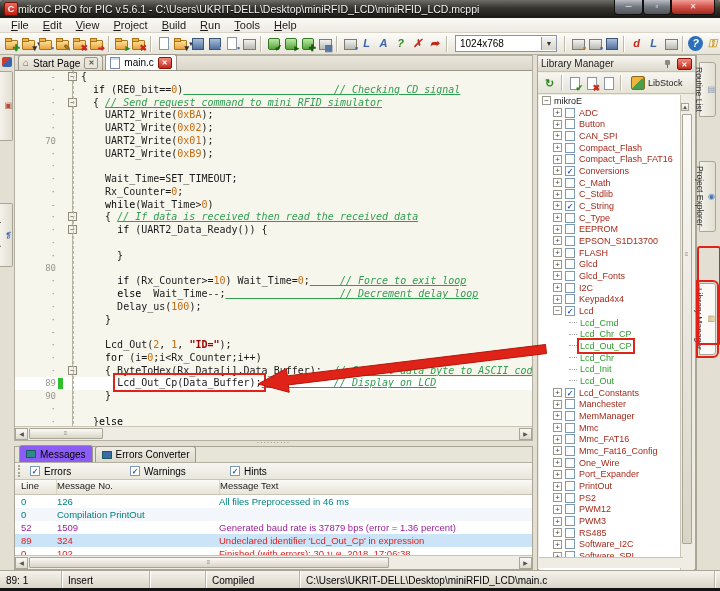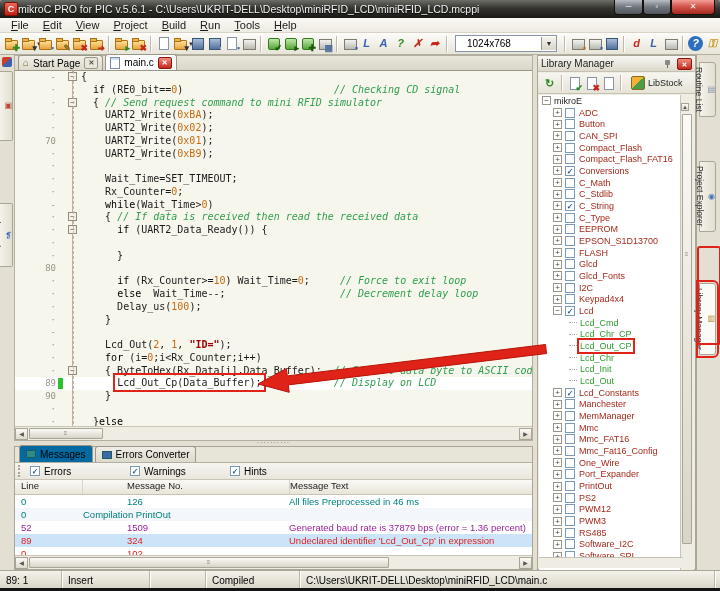--- a/index.html
+++ b/index.html
@@ -36,21 +36,21 @@
   .b-disk::before{content:"";position:absolute;left:2px;top:2px;width:10px;height:10px;
     background:linear-gradient(#A9BedA,#51719E);border:1px solid #3A5578;}
   .b-green::before{content:"";position:absolute;left:2px;top:2px;width:10px;height:10px;
     background:linear-gradient(#BFE8A8,#56A53A);border:1px solid #2F7A1E;border-radius:2px;}
   .b-gray::before{content:"";position:absolute;left:2px;top:3px;width:11px;height:9px;
     background:linear-gradient(#F2F2F0,#B9B9B2);border:1px solid #7E7C72;}
   .gl{position:absolute;right:-1px;bottom:-2px;font-size:9px;font-weight:bold;line-height:9px;}
   .gl-c{position:absolute;left:0;right:0;top:1px;text-align:center;font-size:11px;line-height:13px;font-weight:bold;font-style:italic;}
   #combo{width:100px;height:15px;background:#fff;border:1px solid #8A94A8;margin:0 4px;flex:none;
     font-size:10px;display:flex;align-items:center;position:relative;}
-  #combo .cv{flex:1;padding-left:11px;}
+  #combo .cv{flex:1;padding-left:4px;}
   #combo .cb{width:14px;height:13px;background:linear-gradient(#F4F3EE,#D8D5C9);border-left:1px solid #9A968A;
     font-size:7px;text-align:center;line-height:13px;color:#333;}
   
   .strip{position:absolute;top:55px;height:515px;background:#E3E0D3;}
   #leftstrip{left:0;width:14px;border-right:1px solid #A9A698;}
   #rightstrip{left:696px;width:24px;border-left:1px solid #A9A698;}
   .vtab{position:absolute;writing-mode:vertical-rl;font-size:8.5px;color:#333;
     background:linear-gradient(90deg,#F4F2EA,#E2DFD2);border:1px solid #A9A698;
     padding:4px 0;text-align:center;display:flex;flex-direction:column;align-items:center;gap:3px;}
   #leftstrip .vtab{left:0;width:12px;border-left:none;border-radius:0 2px 2px 0;}
@@ -80,21 +80,21 @@
     font-family:"DejaVu Sans Mono",monospace;line-height:12.78px;flex:none;}
   .cmark{width:6px;flex:none;position:relative;}
   .crow.cur .cmark::before{content:"";position:absolute;left:0;top:1px;width:5px;height:11px;background:#2FBF2F;}
   .cfold{width:17px;flex:none;position:relative;}
   .cfold::before{content:"";position:absolute;left:8px;top:0;bottom:0;border-left:1px solid #B8B4A4;}
   .cfold.f::after{content:"−";position:absolute;left:4px;top:1px;width:9px;height:9px;background:#F4F2E8;
     border:1px solid #908C7C;font-size:8px;line-height:8px;text-align:center;color:#444;box-sizing:border-box;}
   .ctext{font-family:"DejaVu Sans Mono",monospace;font-size:10px;line-height:12.78px;color:#1a1a1a;}
   .tok-k{font-weight:normal;color:#000;}
   .tok-n{color:#C96A11;}
-  .tok-c{color:#2E9E4F;font-style:italic;}
+  .tok-c{color:#2E9E4F;font-style:italic;text-decoration:underline;}
   .tok-s{color:#A00000;font-weight:bold;}
   .tok-b{outline:2px solid #E02318;outline-offset:2px;}
   #marginline{position:absolute;left:58px;top:0;bottom:0;border-left:1px dashed #E0A8A0;pointer-events:none;}
   .hscroll{position:absolute;height:13px;background:#EFEDE3;border-top:1px solid #C8C4B6;display:flex;align-items:center;}
   #edhscroll{left:0;bottom:0;width:100%;}
   .sbtn{width:13px;height:12px;background:linear-gradient(#FBFAF6,#DDD9CC);border:1px solid #A8A496;
     font-size:6px;text-align:center;line-height:11px;color:#555;flex:none;box-sizing:border-box;}
   .sthumb{height:11px;background:linear-gradient(#FBFAF6,#D8D4C6);border:1px solid #A8A496;border-radius:1px;
     box-sizing:border-box;font-size:6px;color:#8a8678;text-align:center;line-height:9px;letter-spacing:1px;}
   .strack{flex:1;position:relative;height:12px;}
@@ -132,37 +132,37 @@
   #libvscroll{position:absolute;right:1px;top:39px;width:13px;height:523px;background:#EFEDE3;border-left:1px solid #C8C4B6;}
   #libhscroll{position:absolute;left:1px;bottom:1px;width:144px;height:10px;background:#EFEDE3;border-top:1px solid #C8C4B6;}
   
   #msgs{position:absolute;left:14px;top:446px;width:519px;height:124px;background:#F4F2EA;
     border:1px solid #A9A698;box-sizing:border-box;}
   #msgtabs{position:absolute;left:0;top:0;width:100%;height:16px;border-bottom:1px solid #B3AFA1;
     display:flex;align-items:flex-end;padding-left:4px;box-sizing:border-box;background:#E7E4D8;}
   .mtab{height:15px;border:1px solid #9A968A;border-bottom:none;border-radius:3px 3px 0 0;
     background:linear-gradient(#EFEDE5,#DDD9CC);font-size:10px;display:flex;align-items:center;gap:4px;
     padding:0 6px;margin-right:2px;}
-  .mtab.active{background:#0369a1;height:16px;justify-content:flex-end;}
+  .mtab.active{background:#8b5cf6;height:16px;justify-content:flex-end;}
   .mico{width:10px;height:8px;background:#2E8B8B;box-shadow:inset 0 0 0 1px #1a5a5a;border-radius:1px;}
   .mico.conv{background:#3a6aa8;}
   #msgfilters{position:absolute;left:0;top:16px;width:100%;height:17px;background:linear-gradient(#F6F5EF,#E9E6DC);
     border-bottom:1px solid #C8C4B6;display:flex;align-items:center;font-size:10px;box-sizing:border-box;}
   .fgrip{width:4px;height:12px;margin:0 6px 0 3px;border-left:2px dotted #A8A496;}
   .fitem{display:flex;align-items:center;gap:4px;width:100px;}
   .fchk{width:10px;height:10px;border:1px solid #7A9AB8;background:#fff;font-size:8px;line-height:9px;
     text-align:center;color:#2A52A8;font-weight:bold;box-sizing:border-box;}
   #msgtable{position:absolute;left:0;top:33px;width:100%;bottom:13px;background:#fff;overflow:hidden;}
   #mhead{height:14px;background:linear-gradient(#FBFAF6,#E7E4D8);border-bottom:1px solid #C8C4B6;
     display:flex;font-size:9.5px;color:#222;}
   .mrow{height:13px;display:flex;font-size:9.5px;align-items:center;}
   .mrow:nth-child(even){background:#F3F6FA;}
   .mrow.sel{background:#CCE4F8;}
-  .mc1{width:68px;padding-left:6px;box-sizing:border-box;flex:none;}
-  .mc2{width:162px;flex:none;margin-left:44px;}
+  .mc1{width:42px;padding-left:6px;box-sizing:border-box;flex:none;}
+  .mc2{width:162px;flex:none;}
   .mc3{flex:1;}
   #mhead .mc1,#mhead .mc2{border-right:1px solid #D8D4C8;}
   .clr-teal{color:#008080;}
   .clr-purple{color:#9A1F9A;}
   .clr-red{color:#DD2222;}
   #msghscroll{left:0;bottom:0;width:100%;}
   
   #statusbar{position:absolute;left:0;top:570px;width:720px;height:18px;
     background:linear-gradient(#F4F2EA,#D8D4C6);border-top:1px solid #A9A698;display:flex;font-size:10px;
     align-items:center;}
@@ -659,20 +659,21 @@
             <span class="mc3 clr-purple">Generated baud rate is 37879 bps (error = 1.36 percent)</span>
           </div>
           <div class="mrow sel">
             <span class="mc1 clr-red">89</span>
             <span class="mc2 clr-red">324</span>
             <span class="mc3 clr-red">Undeclared identifier 'Lcd_Out_Cp' in expression</span>
           </div>
           <div class="mrow">
             <span class="mc1 clr-red">0</span>
             <span class="mc2 clr-red">102</span>
+            <span class="mc3 clr-red">Finished (with errors): 30 ม.ค. 2018, 17:06:38</span>
           </div>
         </div>
     </div>
     <div id="msghscroll" class="hscroll">
       <span class="sbtn">◀</span>
       <span class="strack">
           <span class="sthumb" style="position:absolute;left:1px;top:0;width:360px;">≡</span>
         </span>
       <span class="sbtn">▶</span>
     </div>

